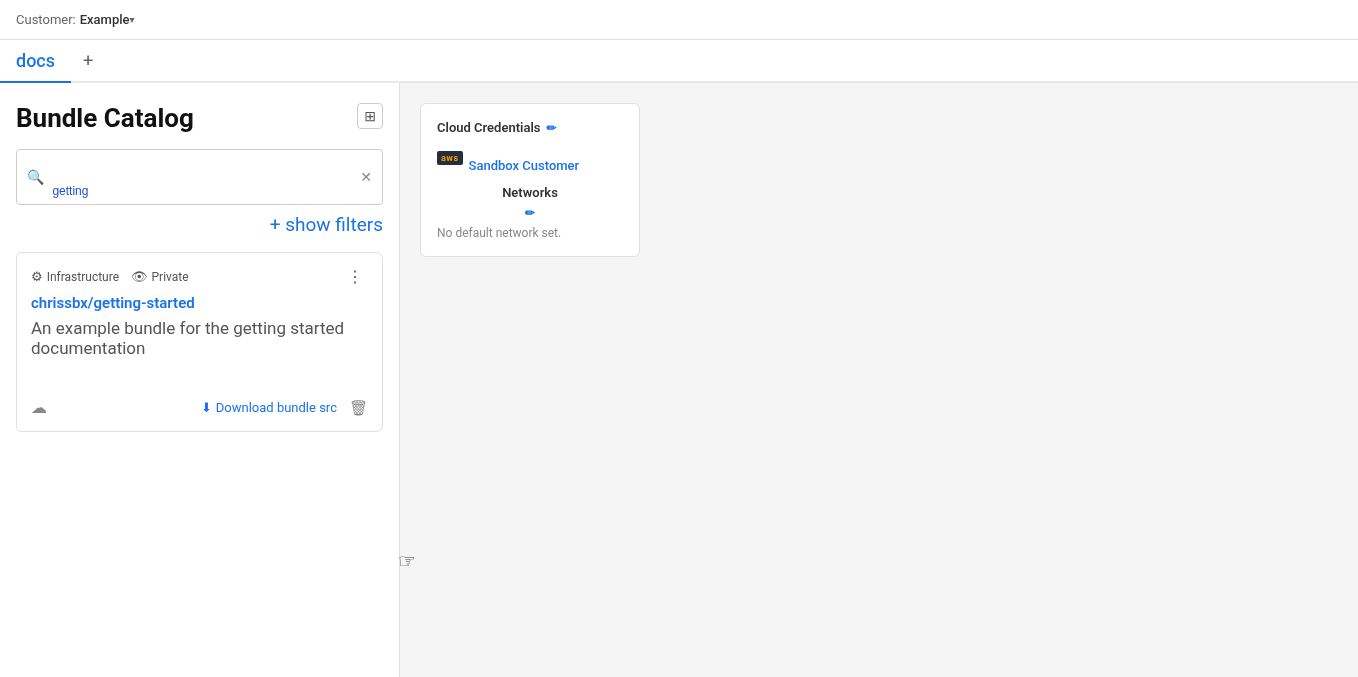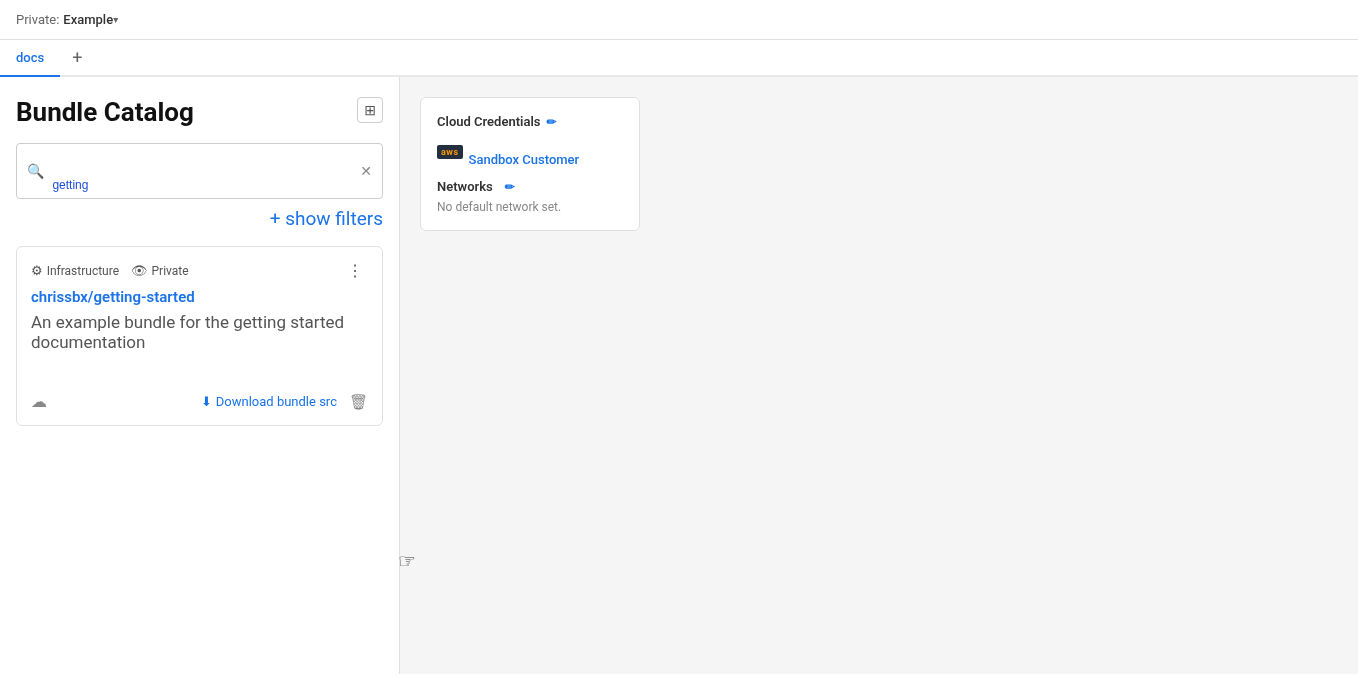--- a/index.html
+++ b/index.html
@@ -35,21 +35,21 @@
     
     .tab-bar {
       display: flex;
       align-items: center;
       padding: 0 0;
       border-bottom: 2px solid #e8e8e8;
       background: #fff;
     }
     .tab {
       padding: 10px 16px;
-      font-size: 13px;
+      font-size: 18px;
       color: #333;
       cursor: pointer;
       border-bottom: 2px solid transparent;
       margin-bottom: -2px;
       text-align: center;
     }
     .tab.active {
       color: #1a73e8;
       border-bottom-color: #1a73e8;
       font-weight: 500;
@@ -273,42 +273,43 @@
       font-weight: 500;
       margin-top: 15px;
     }
     .networks-title {
       font-size: 13px;
       font-weight: 600;
       color: #333;
       margin-bottom: 6px;
       display: flex;
       align-items: center;
-      gap: 12px;
+      gap: 6px;
+      flex-direction: column;
     }
     .no-network {
       font-size: 12px;
       color: #888;
     }
 
     
     .cursor-hand {
       position: fixed;
       left: 398px;
       top: 549px;
       font-size: 20px;
       pointer-events: none;
       z-index: 9999;
     }
   </style>
 </head>
 <body>
 
 <div class="top-bar">
-  <span class="project-label">Private:</span>
+  <span class="project-label">Customer:</span>
   <span class="project-name">
     <span>Example</span>
     <span class="chevron">▾</span>
   </span>
 </div>
 
 <div class="tab-bar">
   <div class="tab active">
     <span>docs</span>
   </div>

